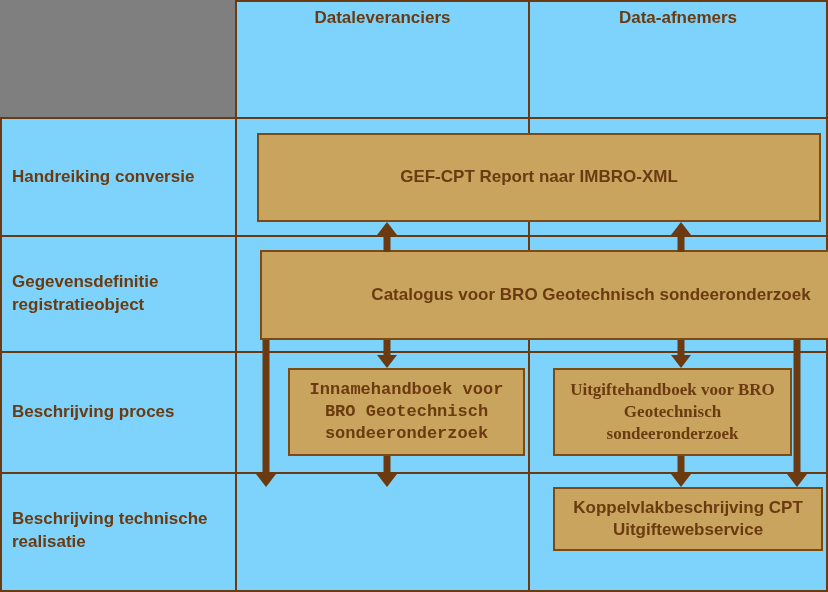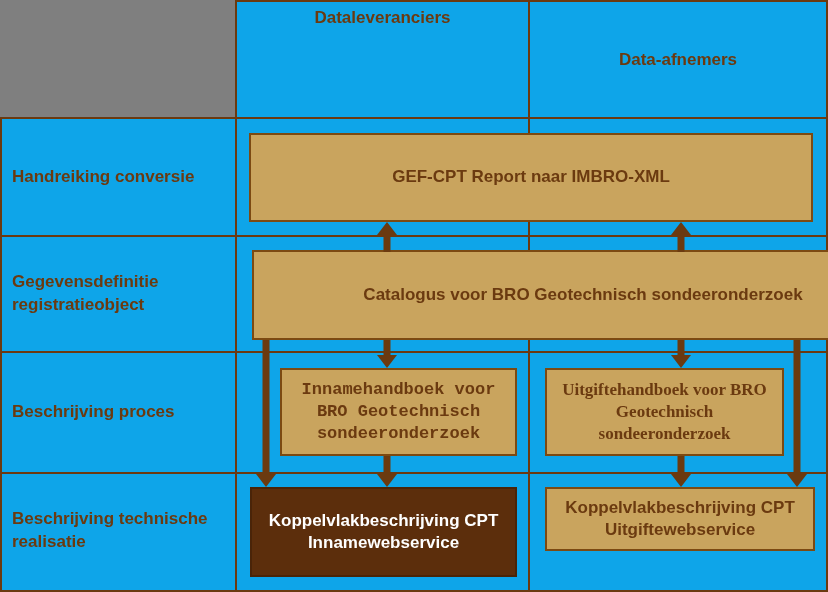--- a/index.html
+++ b/index.html
@@ -3,21 +3,21 @@
 <meta charset="utf-8">
 <style>
   html,body{margin:0;padding:0;}
   body{
     font-family:"Liberation Sans","DejaVu Sans",sans-serif;
     background:#ffffff;
   }
   #canvas{
     position:relative;
     width:828px;height:592px;
-    background:#0ea5e9;
+    background:#7dd3fc;
     overflow:hidden;
   }
   
   .outer-border{
     position:absolute;inset:0;
     border:2px solid #6B3A10;
     z-index:1;pointer-events:none;
   }
   
   .corner-cell{
@@ -36,21 +36,21 @@
   .hline.h4{top:472px;}
 
   
   .col-header{
     position:absolute;top:8px;height:30px;
     display:flex;align-items:flex-start;justify-content:center;
     font-size:17px;font-weight:bold;color:#6B3A10;
     z-index:2;
   }
   .col-header.supplier{left:237px;width:291px;}
-  .col-header.consumer{left:530px;width:296px;margin-top:42px;}
+  .col-header.consumer{left:530px;width:296px;}
 
   
   .row-label{
     position:absolute;left:0;width:235px;
     display:flex;align-items:center;
     padding-left:12px;box-sizing:border-box;
     font-size:17px;font-weight:bold;color:#6B3A10;
     line-height:1.35;z-index:2;
   }
   .row-label.r1{top:119px;height:116px;}
@@ -62,20 +62,21 @@
   .doc-box{
     position:absolute;z-index:3;
     background:#C9A45E;
     border:2px solid #7C4A12;
     box-sizing:border-box;
     display:flex;align-items:center;justify-content:center;
     text-align:center;
     font-size:17px;font-weight:bold;color:#6B3A10;
     line-height:1.3;
     padding:4px 8px;
+    margin-left:8px;
   }
   .doc-box.gef{left:249px;top:133px;width:564px;height:89px;}
   .doc-box.catalogus{left:252px;top:250px;width:662px;height:90px;}
   .doc-box.inname-hb{left:280px;top:368px;width:237px;height:88px;font-family:Liberation Mono, monospace;}
   .doc-box.uitgifte-hb{left:545px;top:368px;width:239px;height:88px;font-family:Liberation Serif, serif;}
   .doc-box.kvl-inname{
     left:250px;top:487px;width:267px;height:90px;
     background:#5C2E0C;border-color:#4A2408;color:#FFFFFF;
   }
   .doc-box.kvl-uitgifte{left:545px;top:487px;width:270px;height:64px;}
@@ -152,23 +153,20 @@
   </div>
   <div class="doc-box catalogus">
     <span>Catalogus voor BRO Geotechnisch sondeeronderzoek</span>
   </div>
   <div class="doc-box inname-hb">
     <span>Innamehandboek voor BRO Geotechnisch sondeeronderzoek</span>
   </div>
   <div class="doc-box uitgifte-hb">
     <span>Uitgiftehandboek voor BRO Geotechnisch sondeeronderzoek</span>
   </div>
-  <div class="doc-box kvl-inname">
-    <span>Koppelvlakbeschrijving CPT Innamewebservice</span>
-  </div>
   <div class="doc-box kvl-uitgifte">
     <span>Koppelvlakbeschrijving CPT Uitgiftewebservice</span>
   </div>
 
   <div class="arrow up-left">
     <div class="head up"></div>
     <div class="stem"></div>
   </div>
   <div class="arrow up-right">
     <div class="head up"></div>

